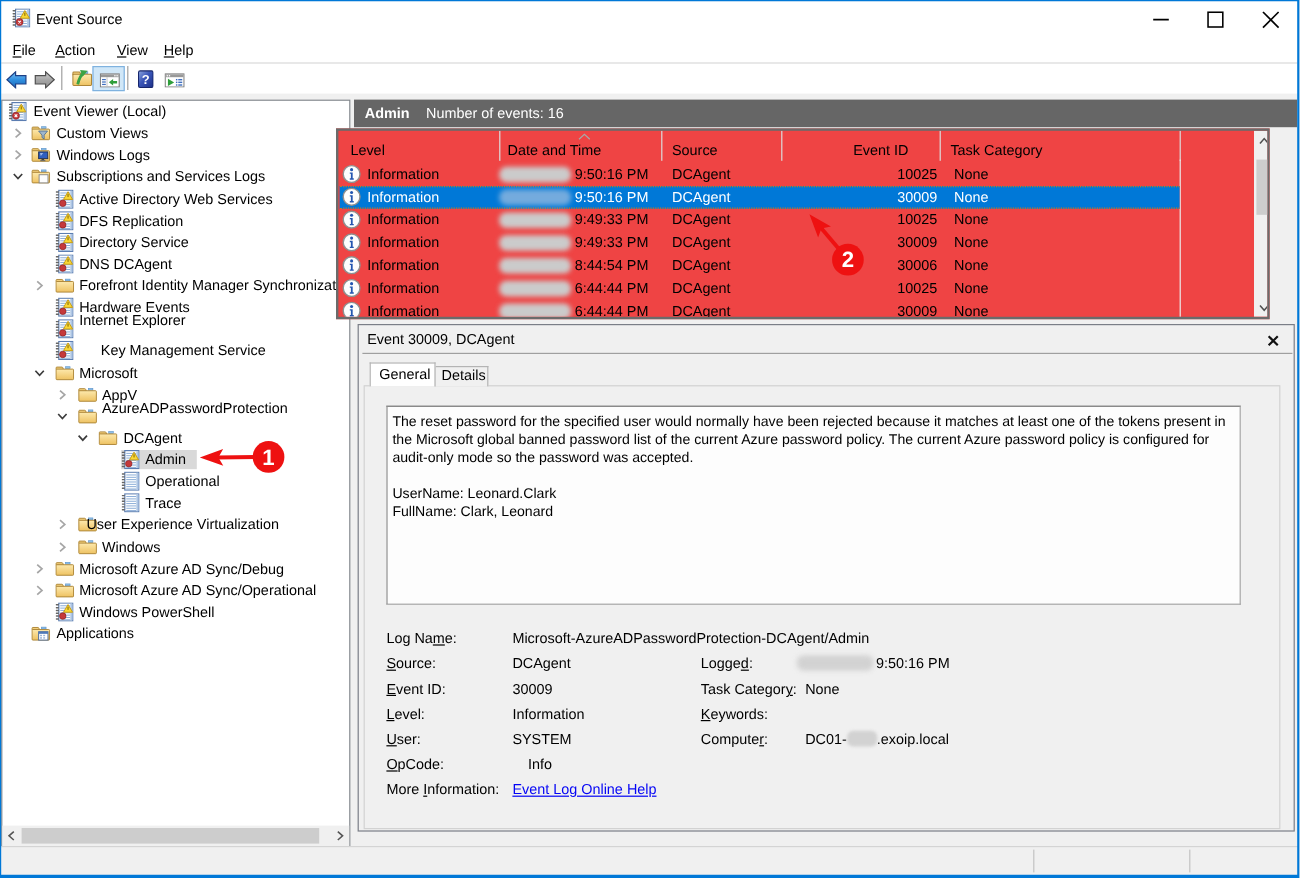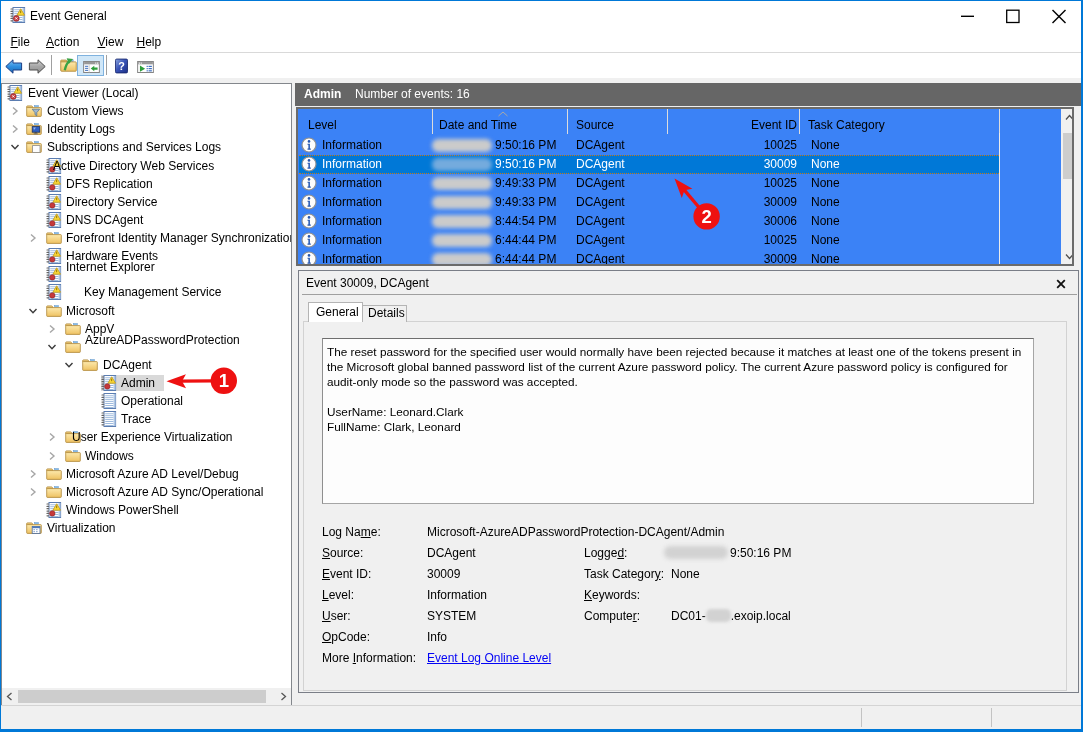--- a/index.html
+++ b/index.html
@@ -25,21 +25,21 @@
       <rect x="0.4" y="6.1" width="2.8" height="1.2" rx="0.6" fill="#666"></rect>
       <rect x="0.4" y="8.5" width="2.8" height="1.2" rx="0.6" fill="#666"></rect>
       <rect x="0.4" y="10.8" width="2.8" height="1.2" rx="0.6" fill="#666"></rect>
       <rect x="0.4" y="13.2" width="2.8" height="1.2" rx="0.6" fill="#666"></rect>
       <path d="M10.7 1.8 L14.5 8.2 L6.9 8.2 Z" fill="#f9d835" stroke="#c79b13" stroke-width="0.8" stroke-linejoin="round"></path>
       <rect x="10.25" y="3.6" width="0.9" height="2.6" fill="#8a6d00"></rect>
       <circle cx="6.3" cy="11.4" r="2.9" fill="#c5393b" stroke="#8f2426" stroke-width="0.6"></circle>
       <path d="M5.2 10.3 L7.4 12.5 M7.4 10.3 L5.2 12.5" stroke="#fff" stroke-width="0.9"></path>
     </svg>
   </div>
-<div class="a nw" style="left:30px;top:8px;line-height:16px">Event General</div>
+<div class="a nw" style="left:30px;top:8px;line-height:16px">Event Source</div>
 <svg class="a" style="left:955px;top:6px" width="120" height="20" viewBox="0 0 120 20">
 <line x1="6" y1="10.3" x2="19" y2="10.3" stroke="#000" stroke-width="1.4"></line>
 <rect x="51.7" y="4.2" width="12.3" height="12.3" fill="none" stroke="#000" stroke-width="1.3"></rect>
 <line x1="97.5" y1="4" x2="110.5" y2="17" stroke="#000" stroke-width="1.4"></line>
 <line x1="110.5" y1="4" x2="97.5" y2="17" stroke="#000" stroke-width="1.4"></line>
 </svg>
 <div class="a nw" style="left:10.5px;top:35px;line-height:14px"><span style="text-decoration:underline">F</span>ile</div>
 <div class="a nw" style="left:46px;top:35px;line-height:14px"><span style="text-decoration:underline">A</span>ction</div>
 <div class="a nw" style="left:97.5px;top:35px;line-height:14px"><span style="text-decoration:underline">V</span>iew</div>
 <div class="a nw" style="left:136.5px;top:35px;line-height:14px"><span style="text-decoration:underline">H</span>elp</div>
@@ -176,21 +176,21 @@
         </defs>
         <path d="M0.7 5 L0.7 3.6 Q0.7 2.9 1.4 2.9 L5.6 2.9 Q6.2 2.9 6.4 3.5 L6.9 5 Z" fill="#f3cf7c" stroke="#ad8637" stroke-width="0.8"></path>
         <rect x="8.6" y="2.6" width="3.8" height="1.5" fill="#8fc0ea" stroke="#5a92c8" stroke-width="0.5"></rect>
         <rect x="0.7" y="4.6" width="14.6" height="8.8" rx="0.7" fill="url(#fg)" stroke="#ad8637" stroke-width="0.8"></rect>
         <rect x="6.2" y="5.6" width="7.6" height="5.6" fill="#2f5fc0" stroke="#1e2f57" stroke-width="0.8"></rect>
         <path d="M7.4 6.4 L10 6.4 L8 9 Z" fill="#9db9ea"></path>
         <rect x="8.6" y="11.2" width="2.2" height="1.2" fill="#444"></rect>
         <rect x="7.6" y="12.4" width="4.2" height="0.9" fill="#666"></rect>
       </svg>
     </div>
-<div class="a nw" style="left:45px;top:37.3px;line-height:16px">Identity Logs</div>
+<div class="a nw" style="left:45px;top:37.3px;line-height:16px">Windows Logs</div>
 <div class="a" style="left:8px;top:58.4px">
       <svg width="10" height="10" viewBox="0 0 10 10">
         <path d="M1.5 3 L5 6.8 L8.5 3" fill="none" stroke="#3c3c3c" stroke-width="1.4"></path>
       </svg>
     </div>
 <div class="a" style="left:24px;top:55.4px">
       <svg width="16" height="16" viewBox="0 0 16 16">
         <defs>
           <linearGradient id="fg" x1="0" y1="0" x2="0" y2="1">
             <stop offset="0" stop-color="#fde9ad"></stop>
@@ -219,21 +219,21 @@
         <rect x="0.4" y="3.8" width="2.8" height="1.2" rx="0.6" fill="#666"></rect>
         <rect x="0.4" y="6.1" width="2.8" height="1.2" rx="0.6" fill="#666"></rect>
         <rect x="0.4" y="8.5" width="2.8" height="1.2" rx="0.6" fill="#666"></rect>
         <rect x="0.4" y="10.8" width="2.8" height="1.2" rx="0.6" fill="#666"></rect>
         <rect x="0.4" y="13.2" width="2.8" height="1.2" rx="0.6" fill="#666"></rect>
         <path d="M10.7 1.8 L14.5 8.2 L6.9 8.2 Z" fill="#f9d835" stroke="#c79b13" stroke-width="0.8" stroke-linejoin="round"></path>
         <rect x="10.25" y="3.6" width="0.9" height="2.6" fill="#8a6d00"></rect>
         <circle cx="6.3" cy="11.4" r="2.7" fill="#c5393b" stroke="#8f2426" stroke-width="0.6"></circle>
       </svg>
     </div>
-<div class="a nw" style="left:51px;top:73.5px;line-height:16px">Active Directory Web Services</div>
+<div class="a nw" style="left:64px;top:73.5px;line-height:16px">Active Directory Web Services</div>
 <div class="a" style="left:44px;top:91.7px">
       <svg width="16" height="16" viewBox="0 0 16 16">
         <rect x="3" y="0.5" width="11.6" height="15" fill="#fff" stroke="#5b7db1" stroke-width="1"></rect>
         <rect x="12.6" y="1" width="1.9" height="14" fill="#aec6e4"></rect>
         <rect x="4.2" y="2.40" width="8.2" height="0.8" fill="#88abd6"></rect>
         <rect x="4.2" y="4.35" width="8.2" height="0.8" fill="#88abd6"></rect>
         <rect x="4.2" y="6.30" width="8.2" height="0.8" fill="#88abd6"></rect>
         <rect x="4.2" y="8.25" width="8.2" height="0.8" fill="#88abd6"></rect>
         <rect x="4.2" y="10.20" width="8.2" height="0.8" fill="#88abd6"></rect>
         <rect x="4.2" y="12.15" width="8.2" height="0.8" fill="#88abd6"></rect>
@@ -573,21 +573,21 @@
           <linearGradient id="fg" x1="0" y1="0" x2="0" y2="1">
             <stop offset="0" stop-color="#fde9ad"></stop>
             <stop offset="1" stop-color="#eec262"></stop>
           </linearGradient>
         </defs>
         <path d="M0.7 5 L0.7 3.6 Q0.7 2.9 1.4 2.9 L5.6 2.9 Q6.2 2.9 6.4 3.5 L6.9 5 Z" fill="#f3cf7c" stroke="#ad8637" stroke-width="0.8"></path>
         <rect x="8.6" y="2.6" width="3.8" height="1.5" fill="#8fc0ea" stroke="#5a92c8" stroke-width="0.5"></rect>
         <rect x="0.7" y="4.6" width="14.6" height="8.8" rx="0.7" fill="url(#fg)" stroke="#ad8637" stroke-width="0.8"></rect>
       </svg>
     </div>
-<div class="a nw" style="left:64px;top:381.6px;line-height:16px">Microsoft Azure AD Level/Debug</div>
+<div class="a nw" style="left:64px;top:381.6px;line-height:16px">Microsoft Azure AD Sync/Debug</div>
 <div class="a" style="left:26px;top:402.7px">
       <svg width="10" height="10" viewBox="0 0 10 10">
         <path d="M3 1.5 L7 5 L3 8.5" fill="none" stroke="#a6a6a6" stroke-width="1.4"></path>
       </svg>
     </div>
 <div class="a" style="left:44px;top:399.7px">
       <svg width="16" height="16" viewBox="0 0 16 16">
         <defs>
           <linearGradient id="fg" x1="0" y1="0" x2="0" y2="1">
             <stop offset="0" stop-color="#fde9ad"></stop>
@@ -635,44 +635,44 @@
         <rect x="8.6" y="2.6" width="3.8" height="1.5" fill="#8fc0ea" stroke="#5a92c8" stroke-width="0.5"></rect>
         <rect x="0.7" y="4.6" width="14.6" height="8.8" rx="0.7" fill="url(#fg)" stroke="#ad8637" stroke-width="0.8"></rect>
         <rect x="6.2" y="6.4" width="7.8" height="7" fill="#fff" stroke="#4a6a9a" stroke-width="0.8"></rect>
         <rect x="6.2" y="6.4" width="7.8" height="1.8" fill="#4f79b8"></rect>
         <rect x="7.4" y="9" width="1.6" height="1.2" fill="#9ab4d8"></rect>
         <rect x="10" y="9" width="1.6" height="1.2" fill="#9ab4d8"></rect>
         <rect x="7.4" y="11" width="1.6" height="1.2" fill="#9ab4d8"></rect>
         <rect x="10" y="11" width="1.6" height="1.2" fill="#9ab4d8"></rect>
       </svg>
     </div>
-<div class="a nw" style="left:45px;top:435.9px;line-height:16px">Virtualization</div>
+<div class="a nw" style="left:45px;top:435.9px;line-height:16px">Applications</div>
 </div>
 <div class="a" style="left:2px;top:688px;width:289px;height:17px;background:#f0f0f0"></div>
 <svg class="a" style="left:6px;top:692px" width="8" height="9" viewBox="0 0 8 9">
     <path d="M5.5 1 L1.5 4.5 L5.5 8" fill="none" stroke="#555" stroke-width="1.3"></path>
   </svg>
 <div class="a" style="left:18px;top:690px;width:248px;height:13px;background:#cdcdcd"></div>
 <svg class="a" style="left:279px;top:692px" width="8" height="9" viewBox="0 0 8 9">
     <path d="M2.5 1 L6.5 4.5 L2.5 8" fill="none" stroke="#555" stroke-width="1.3"></path>
   </svg>
 <div class="a" style="left:295px;top:83px;width:786px;height:22.5px;background:#666"></div>
 <div class="a nw" style="left:304px;top:86px;line-height:17px;color:#fff;font-weight:bold">Admin</div>
 <div class="a nw" style="left:355px;top:86px;line-height:17px;color:#fff">Number of events: 16</div>
-<div class="a" style="left:296px;top:107px;width:778px;height:159px;background:#3b82f6;border:2px solid #6b6b6b;overflow:hidden">
+<div class="a" style="left:280px;top:107px;width:778px;height:159px;background:#ef4444;border:2px solid #6b6b6b;overflow:hidden">
 <div class="a" style="left:134px;top:0px;width:1px;height:24.5px;background:#dcdcdc"></div>
 <div class="a" style="left:269px;top:0px;width:1px;height:24.5px;background:#dcdcdc"></div>
 <div class="a" style="left:369px;top:0px;width:1px;height:24.5px;background:#dcdcdc"></div>
 <div class="a" style="left:501px;top:0px;width:1px;height:24.5px;background:#dcdcdc"></div>
 <div class="a" style="left:701px;top:0px;width:1px;height:24.5px;background:#dcdcdc"></div>
 <div class="a" style="left:701px;top:24px;width:1px;height:131px;background:#ebebeb"></div>
 <div class="a nw" style="left:10px;top:8px;line-height:16px">Level</div>
 <div class="a nw" style="left:141px;top:8px;line-height:16px">Date and Time</div>
 <div class="a nw" style="left:278px;top:8px;line-height:16px">Source</div>
-<div class="a nw" style="left:429px;top:8px;width:70px;text-align:right;line-height:16px">Event ID</div>
+<div class="a nw" style="left:429px;top:8px;width:70px;text-align:left;line-height:16px">Event ID</div>
 <div class="a nw" style="left:510px;top:8px;line-height:16px">Task Category</div>
 <svg class="a" style="left:199px;top:1px" width="12" height="8" viewBox="0 0 12 8">
       <path d="M1.5 6 L6 2 L10.5 6" fill="none" stroke="#a8a8a8" stroke-width="1"></path>
     </svg>
 <div class="a" style="left:3px;top:28.0px">
       <svg width="16" height="16" viewBox="0 0 16 16">
         <circle cx="8" cy="8" r="7" fill="#fdfdfd" stroke="#909090" stroke-width="1.2"></circle>
         <circle cx="8" cy="4.4" r="1.3" fill="#2456b0"></circle>
         <path d="M6.5 6.7 L8.9 6.7 L8.9 11.6 L9.8 11.6 L9.8 12.7 L6.5 12.7 L6.5 11.6 L7.4 11.6 L7.4 7.8 L6.5 7.8 Z" fill="#2456b0"></path>
       </svg>
@@ -795,23 +795,23 @@
 <div class="a nw" style="left:584px;top:566px;line-height:16px">Task Categor<span style="text-decoration:underline">y</span>:</div>
 <div class="a nw" style="left:671px;top:566px;line-height:16px">None</div>
 <div class="a nw" style="left:322px;top:587px;line-height:16px"><span style="text-decoration:underline">L</span>evel:</div>
 <div class="a nw" style="left:427px;top:587px;line-height:16px">Information</div>
 <div class="a nw" style="left:584px;top:587px;line-height:16px"><span style="text-decoration:underline">K</span>eywords:</div>
 <div class="a nw" style="left:322px;top:608px;line-height:16px"><span style="text-decoration:underline">U</span>ser:</div>
 <div class="a nw" style="left:427px;top:608px;line-height:16px">SYSTEM</div>
 <div class="a nw" style="left:584px;top:608px;line-height:16px">Compute<span style="text-decoration:underline">r</span>:</div>
 <div class="a nw" style="left:671px;top:608px;line-height:16px">DC01-<span style="display:inline-block;width:25px;height:13px;border-radius:5px;background:#d2d2d2;filter:blur(1.5px);vertical-align:-2px"></span>.exoip.local</div>
 <div class="a nw" style="left:322px;top:629px;line-height:16px"><span style="text-decoration:underline">O</span>pCode:</div>
-<div class="a nw" style="left:427px;top:629px;line-height:16px">Info</div>
+<div class="a nw" style="left:440px;top:629px;line-height:16px">Info</div>
 <div class="a nw" style="left:322px;top:650px;line-height:16px">More <span style="text-decoration:underline">I</span>nformation:</div>
-<div class="a nw" style="left:427px;top:650px;line-height:16px"><span style="color:#0404f5;text-decoration:underline">Event Log Online Level</span></div>
+<div class="a nw" style="left:427px;top:650px;line-height:16px"><span style="color:#0404f5;text-decoration:underline">Event Log Online Help</span></div>
 <div class="a" style="left:1px;top:705px;width:1081px;height:24px;background:#f0f0f0;border-top:1px solid #d4d4d4"></div>
 <div class="a" style="left:861px;top:708px;width:1px;height:19px;background:#c3c3c3"></div>
 <div class="a" style="left:991px;top:708px;width:1px;height:19px;background:#c3c3c3"></div>
 <div class="a" style="left:0;top:0;width:1083px;height:732px;border:1px solid #0078d7;border-right-width:2px;border-bottom-width:3px;pointer-events:none"></div>
 <svg class="a" style="left:158px;top:363px" width="84" height="38" viewBox="0 0 84 38">
     <circle cx="65.80000000000001" cy="17.80000000000001" r="13.2" fill="#ee1111"></circle>
     <text x="65.80000000000001" y="24.100000000000012" text-anchor="middle" font-family="Liberation Sans" font-size="18.5" font-weight="bold" fill="#fff">1</text>
     <g transform="translate(8.5 18.30000000000001) rotate(-0.5)">
       <rect x="14" y="-1.65" width="33.3" height="3.3" fill="#ee1111"></rect>
       <path d="M0 0 L19.5 -7 L15.5 0 L19.5 7 Z" fill="#ee1111"></path>

